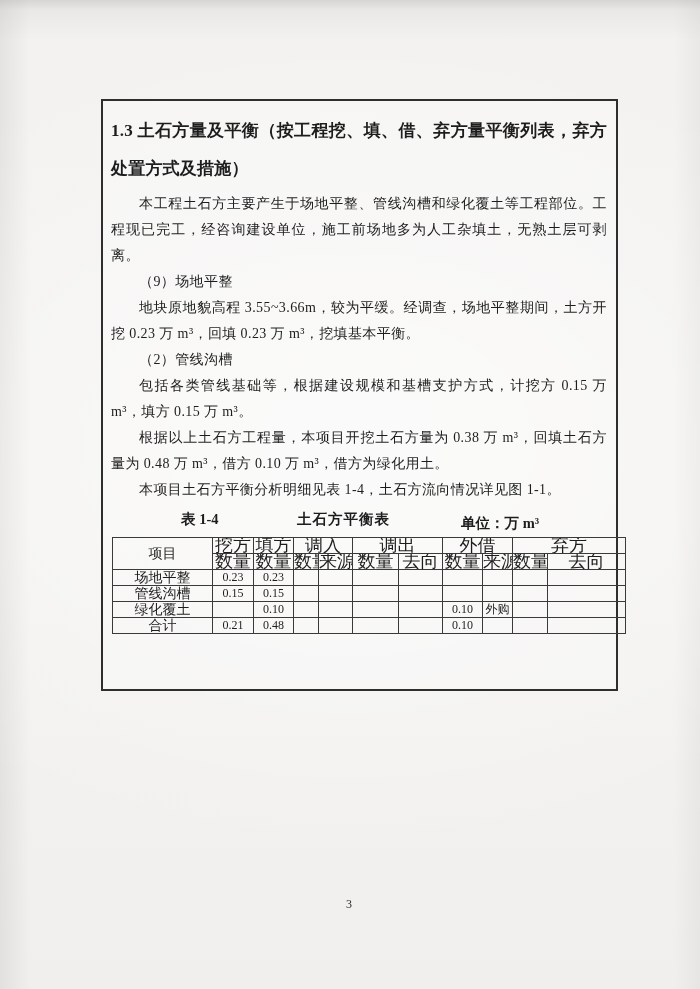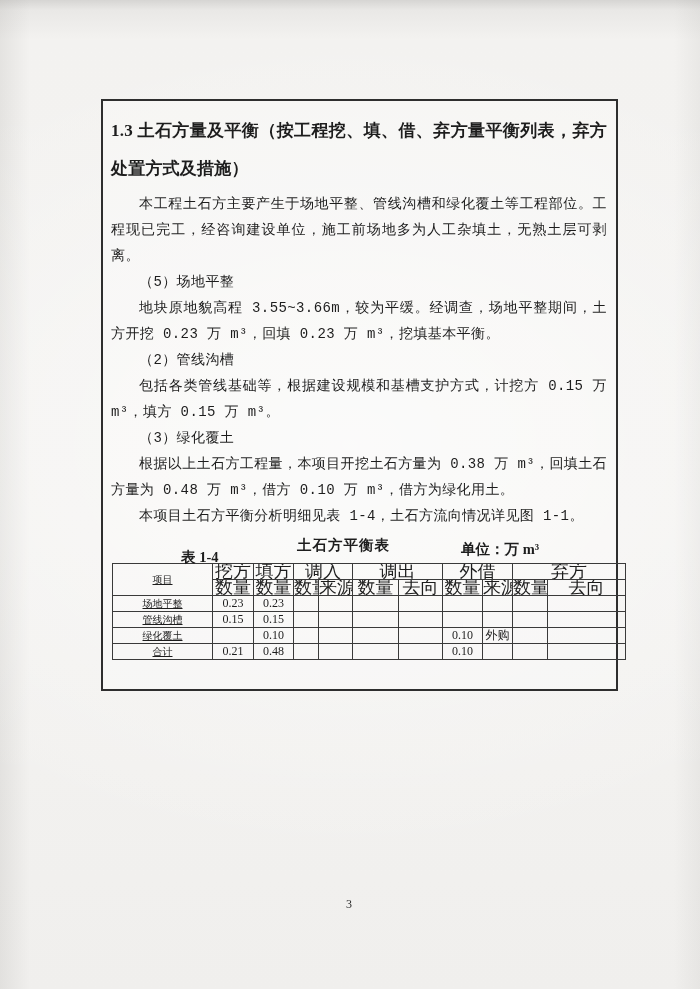--- a/index.html
+++ b/index.html
@@ -20,59 +20,58 @@
     position:absolute;left:95px;top:99px;width:517px;height:592px;
     border:2px solid #2e2e2e;box-sizing:border-box;
     padding:11px 9px 0 8px;background:rgba(255,255,255,0.25);margin-left:6px;
   }
   .heading{
     font-size:17px;font-weight:bold;line-height:38px;margin:0 0 3px 0;
     text-align:justify;letter-spacing:0.2px;
   }
   .para{
     font-size:14px;line-height:26px;margin:0;text-indent:2em;
-    text-align:justify;letter-spacing:0.4px;font-family:Liberation Mono, monospace;
+    text-align:justify;letter-spacing:0.4px;
   }
   .tbl-caption{
     position:relative;height:26px;margin-top:5px;margin-bottom:3px;
     font-weight:bold;font-size:14.5px;
   }
-  .tbl-caption .cap-label{position:absolute;left:70px;top:14px;}
+  .tbl-caption .cap-label{position:absolute;left:70px;top:2px;}
   .tbl-caption .cap-title{position:absolute;left:186px;top:2px;letter-spacing:1px;text-align:right;}
   .tbl-caption .cap-unit{position:absolute;left:350px;top:6px;}
   table.balance{
     border-collapse:collapse;table-layout:fixed;width:513px;margin-left:1px;
     border:1.5px solid #333;
   }
   table.balance th,table.balance td{
     border:1px solid #3a3a3a;padding:0;height:15px;
     font-size:12px;font-weight:normal;text-align:center;vertical-align:middle;
     line-height:15px;overflow:hidden;white-space:nowrap;
   }
   table.balance th{font-size:18px;}
-  table.balance .item-col{font-size:10px;text-decoration:underline;}
+  table.balance .item-col{font-size:14px;}
   .page-num{
     position:absolute;left:346px;top:897px;font-size:12px;color:#2a2a2a;
   }
 </style>
 </head>
 <body>
 
 <div class="sheet-shade"></div>
 
 <div class="frame">
 
   <div class="heading">1.3 土石方量及平衡（按工程挖、填、借、弃方量平衡列表，弃方处置方式及措施）</div>
 
   <p class="para">本工程土石方主要产生于场地平整、管线沟槽和绿化覆土等工程部位。工程现已完工，经咨询建设单位，施工前场地多为人工杂填土，无熟土层可剥离。</p>
-  <p class="para">（5）场地平整</p>
+  <p class="para">（9）场地平整</p>
   <p class="para">地块原地貌高程 3.55~3.66m，较为平缓。经调查，场地平整期间，土方开挖 0.23 万 m³，回填 0.23 万 m³，挖填基本平衡。</p>
   <p class="para">（2）管线沟槽</p>
   <p class="para">包括各类管线基础等，根据建设规模和基槽支护方式，计挖方 0.15 万 m³，填方 0.15 万 m³。</p>
-  <p class="para">（3）绿化覆土</p>
   <p class="para">根据以上土石方工程量，本项目开挖土石方量为 0.38 万 m³，回填土石方量为 0.48 万 m³，借方 0.10 万 m³，借方为绿化用土。</p>
   <p class="para">本项目土石方平衡分析明细见表 1-4，土石方流向情况详见图 1-1。</p>
 
   <div class="tbl-caption">
     <span class="cap-label">表 1-4</span>
     <span class="cap-title">土石方平衡表</span>
     <span class="cap-unit">单位：万 m³</span>
   </div>
 
   <table class="balance">

